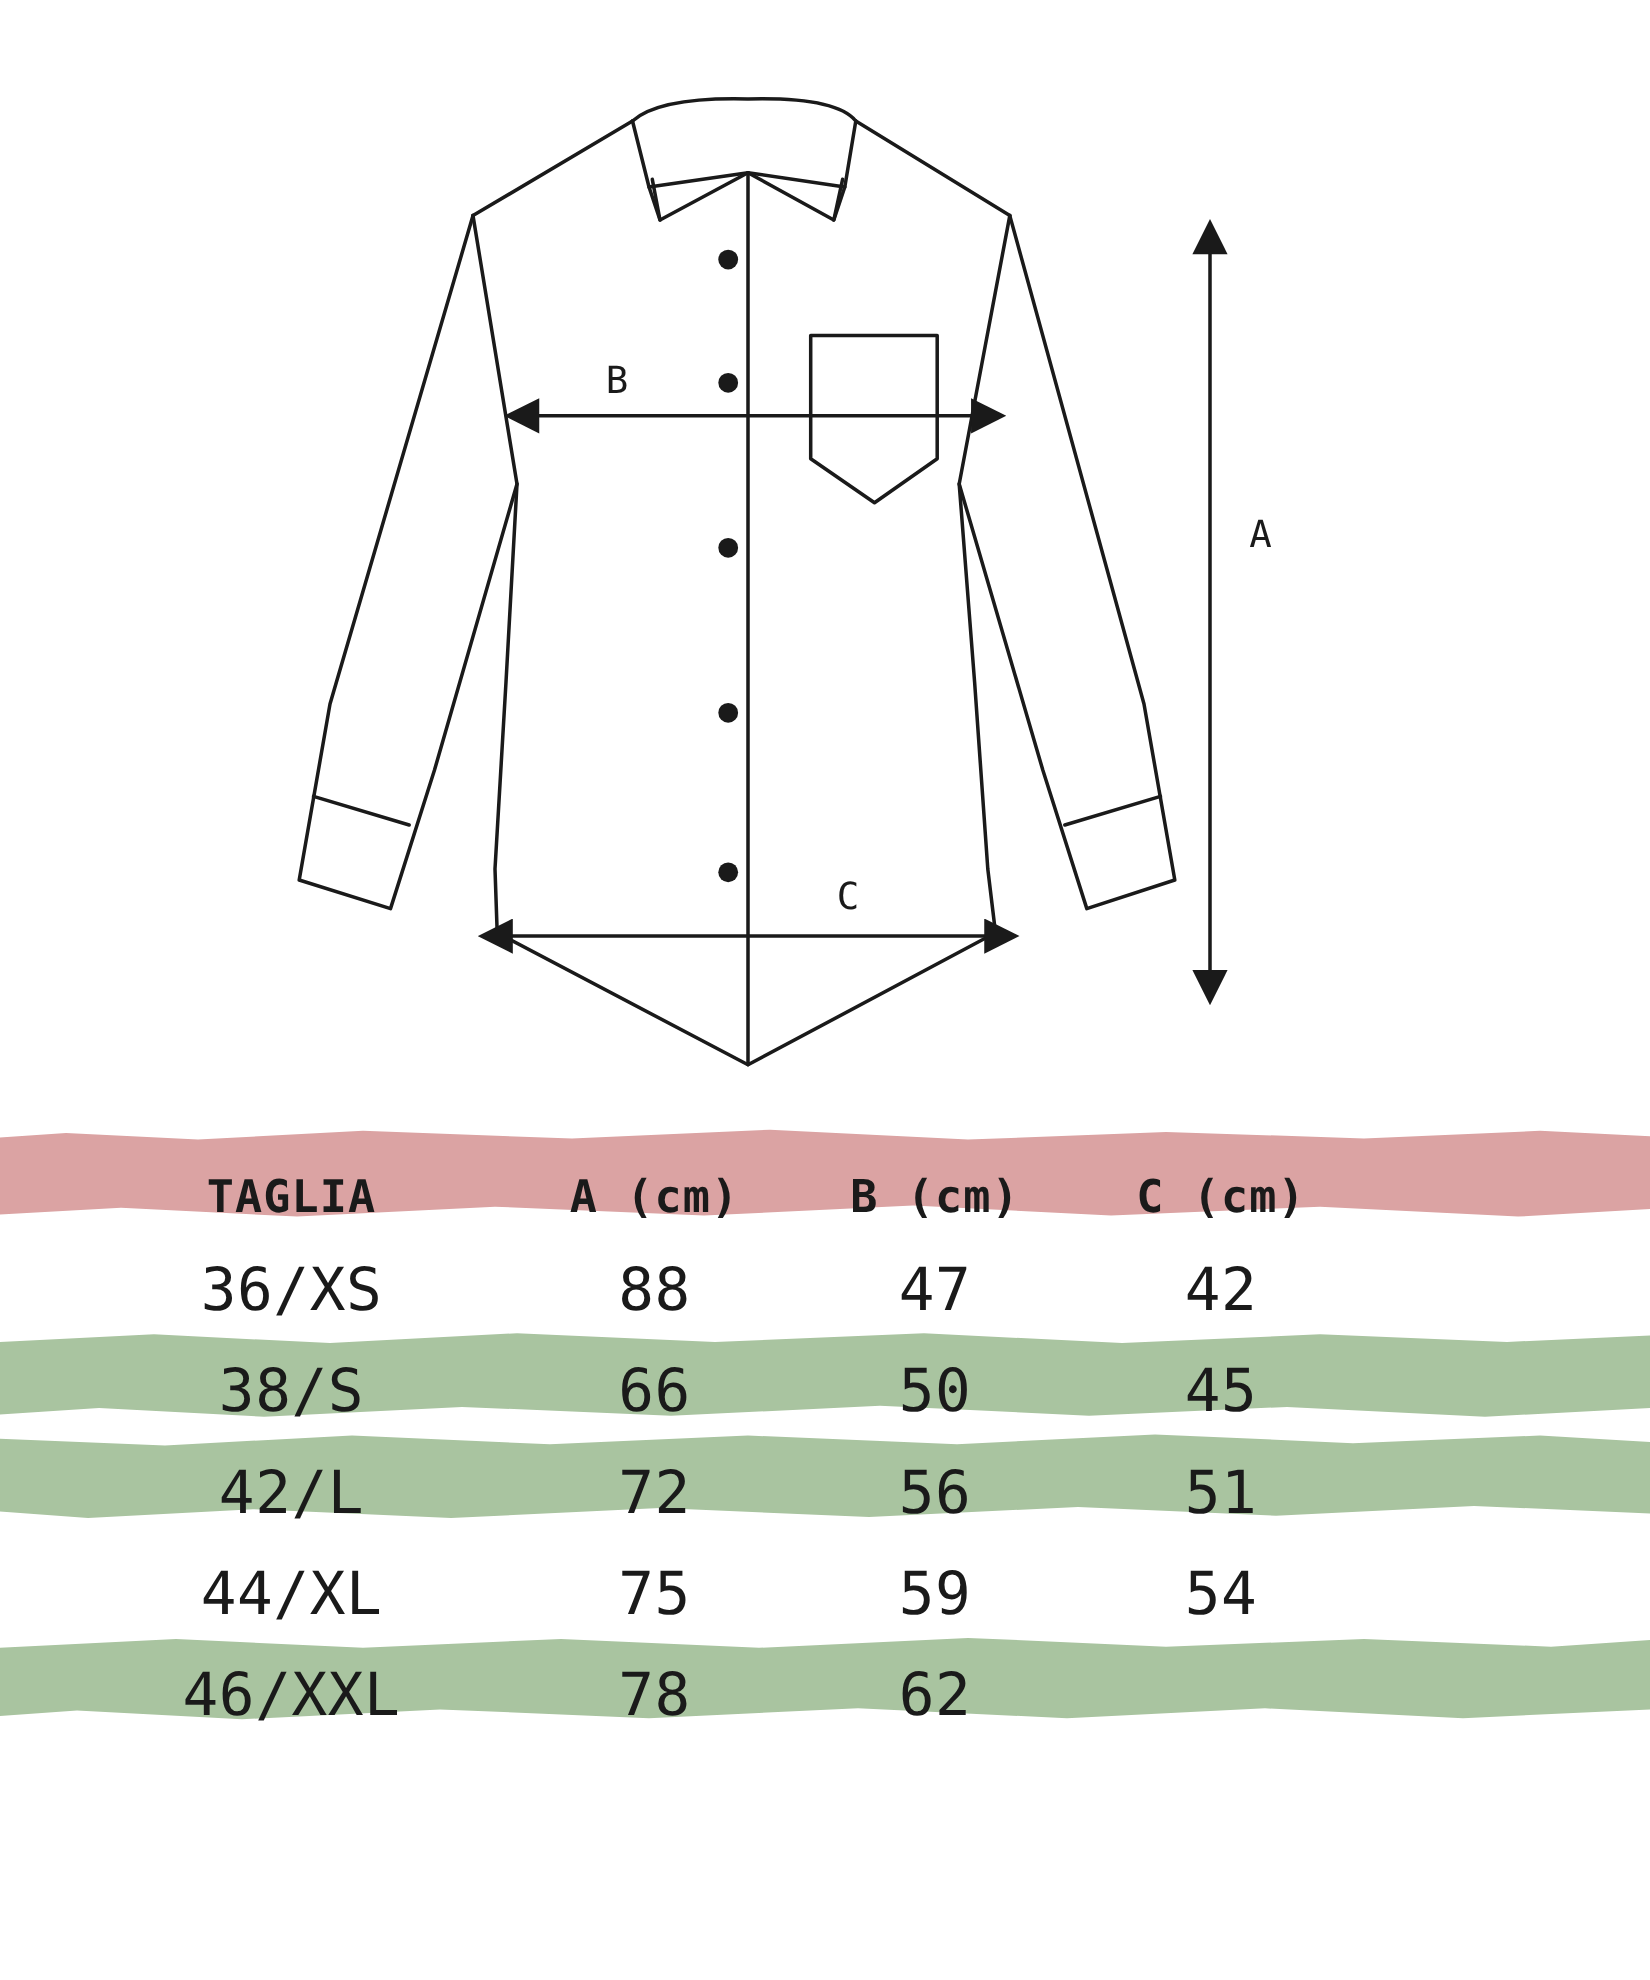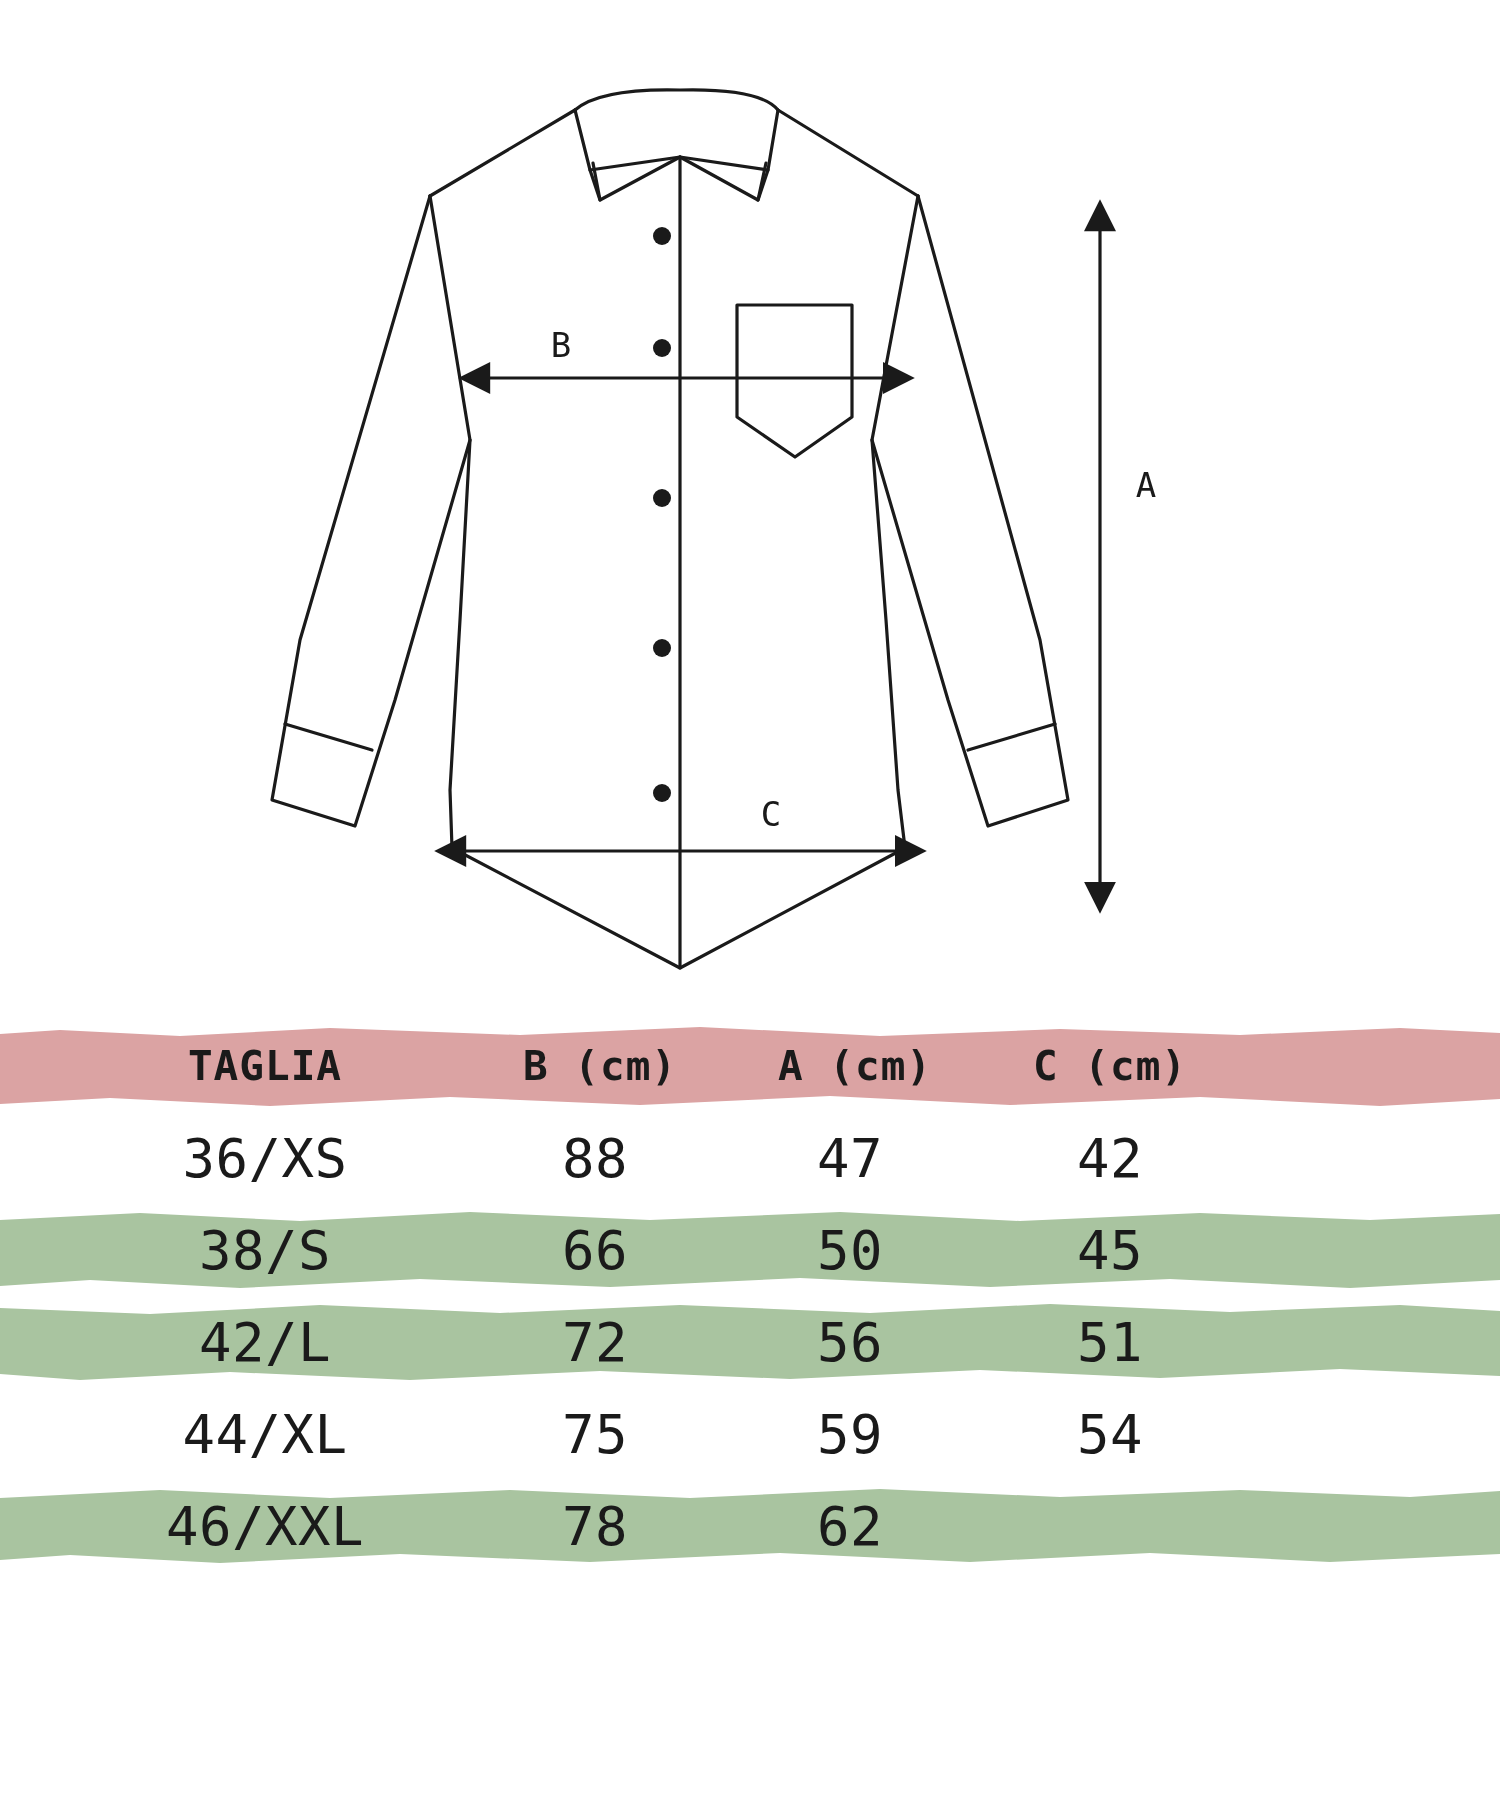--- a/index.html
+++ b/index.html
@@ -56,21 +56,21 @@
     top: 0;
     width: 1500px;
     height: 92px;
     pointer-events: none;
   }
 
   .row-cells {
     position: relative;
     display: flex;
     height: 92px;
-    align-items: center;
+    align-items: flex-end;
     z-index: 2;
   }
 
   .cell {
     font-family: "DejaVu Sans Mono", monospace;
     font-size: 54px;
     color: #1a1a1a;
     text-align: center;
     letter-spacing: 0.5px;
   }
@@ -161,22 +161,22 @@
 
   <div id="size-table">
 
     <div class="row header">
       <svg class="band" viewBox="0 0 1500 92" preserveAspectRatio="none">
         <path d="M0,14 L60,10 L180,16 L330,8 L520,15 L700,7 L880,16 L1060,9 L1240,15 L1400,8 L1500,13
                  L1500,79 L1380,86 L1200,77 L1010,85 L830,76 L640,85 L450,77 L270,86 L110,78 L0,84 Z" fill="#dba3a3"></path>
       </svg>
       <div class="row-cells">
         <div class="cell c-size">TAGLIA</div>
+        <div class="cell c-a">A (cm)</div>
         <div class="cell c-b">B (cm)</div>
-        <div class="cell c-a">A (cm)</div>
         <div class="cell c-c">C (cm)</div>
       </div>
     </div>
 
     <div class="row">
       <div class="row-cells">
         <div class="cell c-size">36/XS</div>
         <div class="cell c-a">88</div>
         <div class="cell c-b">47</div>
         <div class="cell c-c">42</div>

